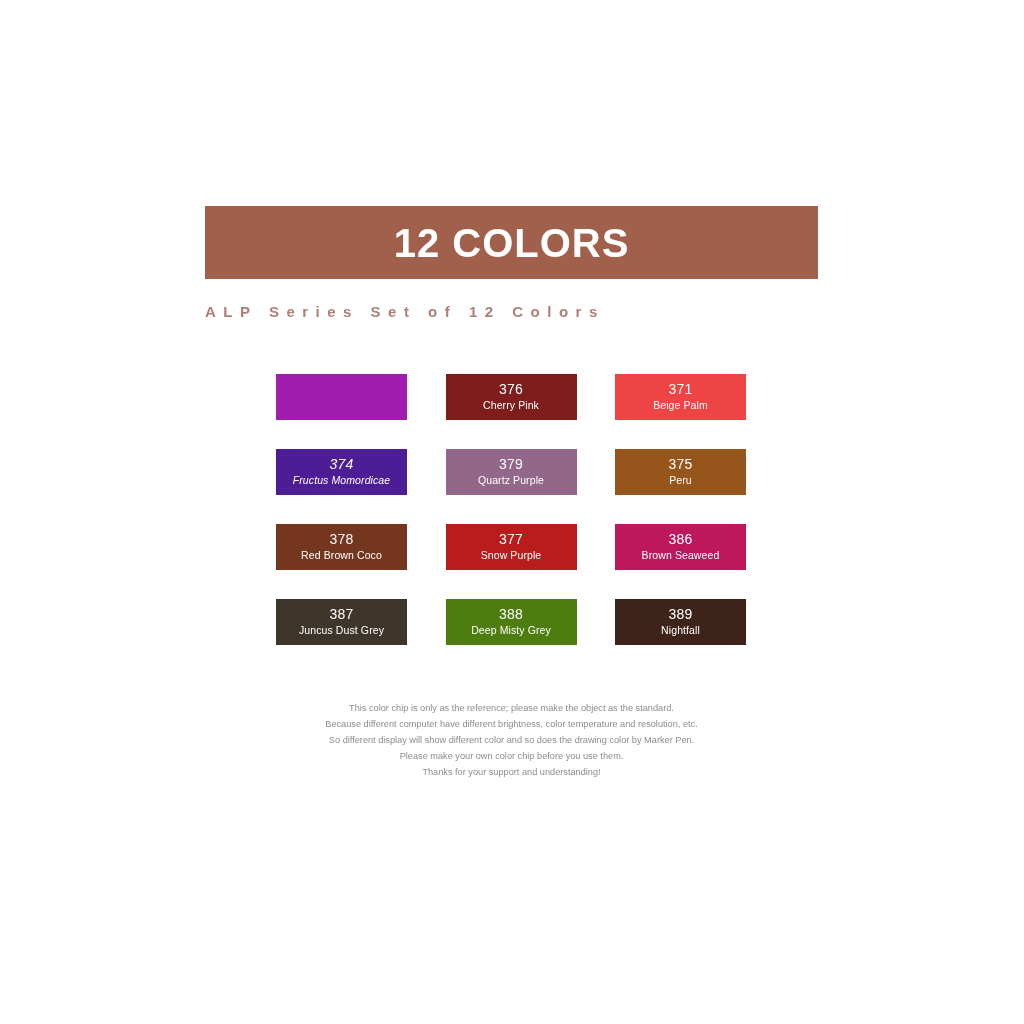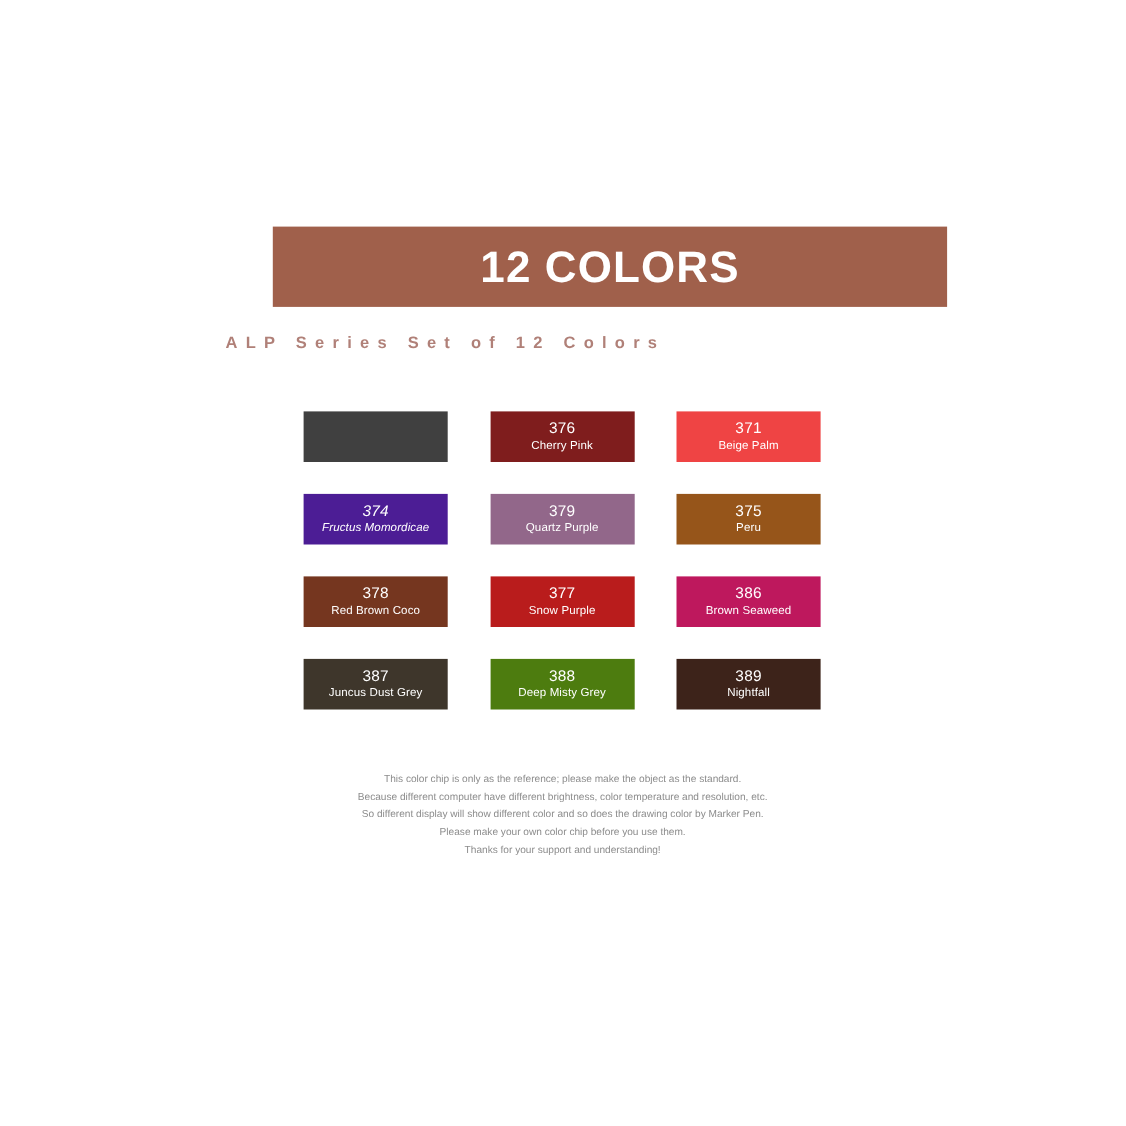--- a/index.html
+++ b/index.html
@@ -24,21 +24,20 @@
   
   .banner {
     position: absolute;
     left: 205px;
     top: 206px;
     width: 613px;
     height: 73px;
     display: flex;
     align-items: center;
     justify-content: center;
-    margin-left: 43px;
   }
   .banner-title {
     font-size: 40px;
     font-weight: bold;
     color: #ffffff;
     letter-spacing: 1px;
     line-height: 1;
     white-space: nowrap;
   }
 
@@ -114,21 +113,21 @@
 <div class="sheet">
 
   <div class="banner" style="background: rgb(160, 96, 75);">
     <div class="banner-title" style="color: rgb(255, 255, 255);">12 COLORS</div>
   </div>
 
   <div class="subtitle" style="color: rgb(176, 128, 120);">ALP Series Set of 12 Colors</div>
 
   <div class="grid">
       <div class="grid-row">
-        <div class="swatch" style="background: #404040; gap: 44px;">
+        <div class="swatch" style="background: #a21caf; gap: 44px;">
           <div class="swatch-code">372</div>
           <div class="swatch-name">Fruit Flesh</div>
         </div>
         <div class="swatch" style="background: #7f1d1d;">
           <div class="swatch-code">376</div>
           <div class="swatch-name">Cherry Pink</div>
         </div>
         <div class="swatch" style="background: #ef4444;">
           <div class="swatch-code">371</div>
           <div class="swatch-name">Beige Palm</div>

